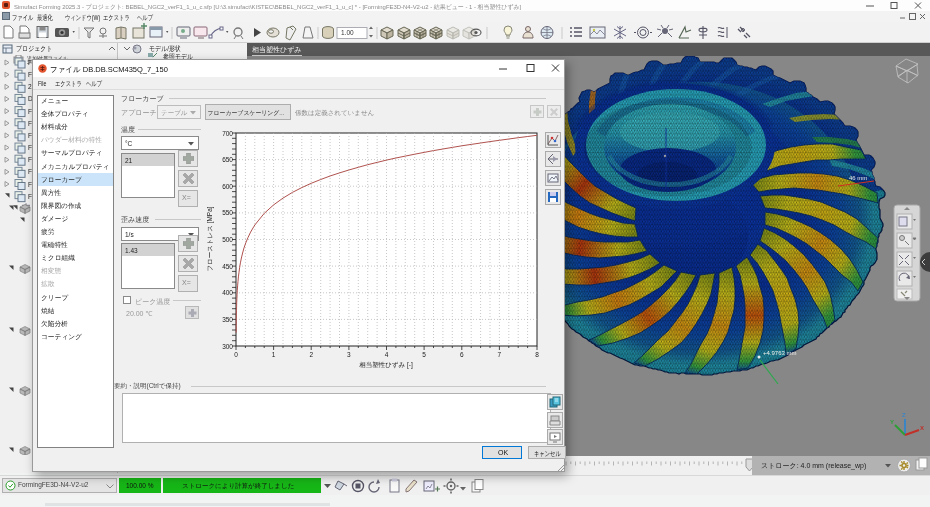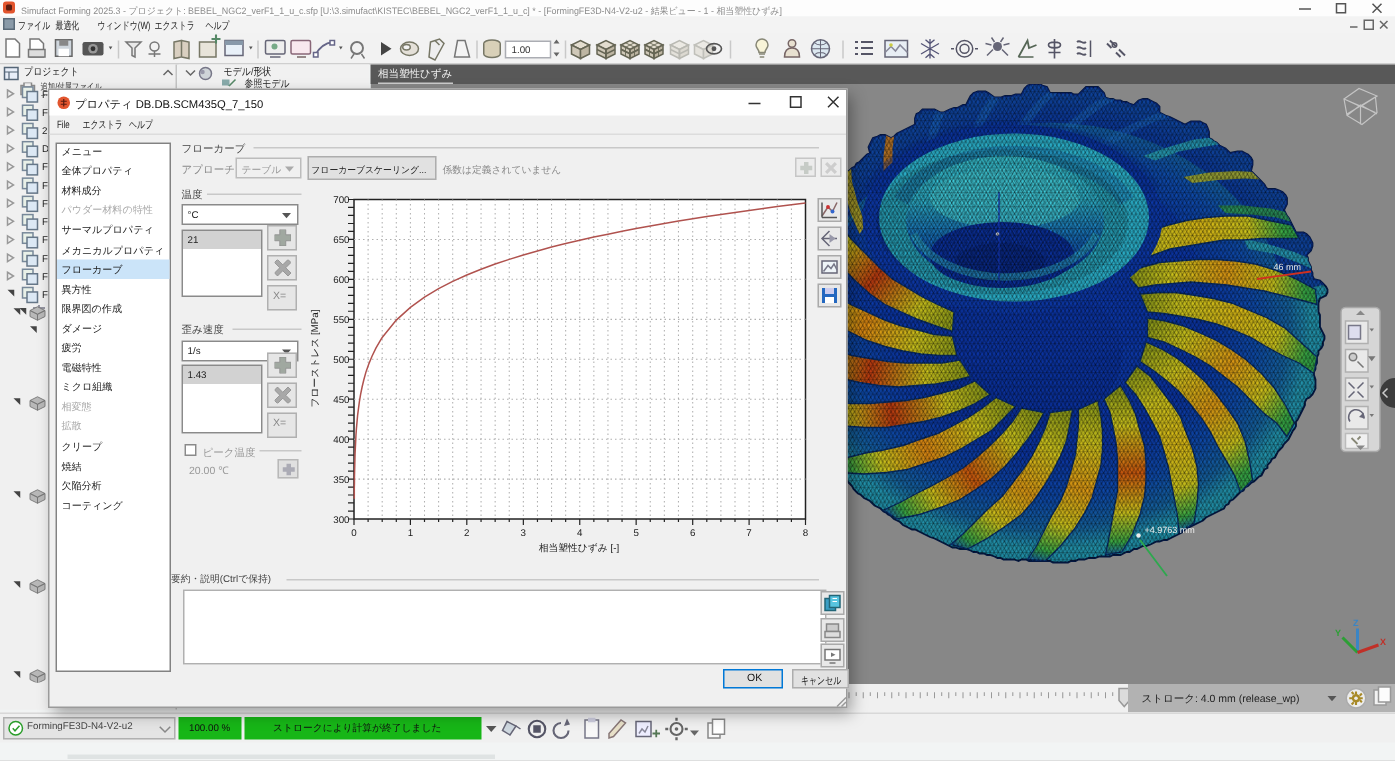--- a/index.html
+++ b/index.html
@@ -535,21 +535,21 @@
     <rect x="141" y="2.5" width="8" height="10" fill="#fff" stroke="#888"></rect>
   </svg>
 <div class="a" style="left:0;top:495px;width:930px;height:12px;background:#f2f4f4"></div>
 <div class="a" style="left:45px;top:503px;width:285px;height:3px;background:#dfe3e3"></div>
 <div class="a" style="left:32px;top:59px;width:533px;height:413px;background:#f0f0f0;border:1px solid #9a9a9a;box-shadow:3px 4px 10px rgba(0,0,0,0.35)">
     <div class="a" style="left:0;top:0;width:531px;height:17px;background:#ffffff"></div>
     <svg class="a" style="left:5px;top:4px" width="9" height="9">
       <circle cx="4.5" cy="4.5" r="4.2" fill="#e2552e"></circle>
       <path d="M2.5,3.5h4M2.5,5.5h4M4.5,2v5" stroke="#5a1d10" stroke-width=".8"></path>
     </svg>
-    <div class="a" style="left:17px;top:4.5px;font-size:7.5px;color:#111">プロパティ DB.DB.SCM435Q_7_150</div>
+    <div class="a" style="left:17px;top:4.5px;font-size:7.5px;color:#111">ファイル DB.DB.SCM435Q_7_150</div>
     <svg class="a" style="left:462px;top:3px" width="66" height="11">
       <path d="M4,6h8" stroke="#333"></path>
       <rect x="32" y="1.5" width="7" height="7" fill="none" stroke="#333"></rect>
       <path d="M57,1.5l7,7M64,1.5l-7,7" stroke="#333"></path>
     </svg>
     <div class="a t7 sx" style="left:5px;top:20px;color:#1a1a1a;white-space:nowrap">File</div>
     <div class="a t7 sx" style="left:22px;top:20px;color:#1a1a1a;white-space:nowrap">エクストラ</div>
     <div class="a t7 sx" style="left:53px;top:20px;color:#1a1a1a;white-space:nowrap">ヘルプ</div>
     <div class="a" style="left:0;top:29px;width:531px;height:1px;background:#dcdcdc"></div>
     <div class="a" style="left:4px;top:35px;width:77px;height:353px;background:#fff;border:1px solid #828282"></div>

